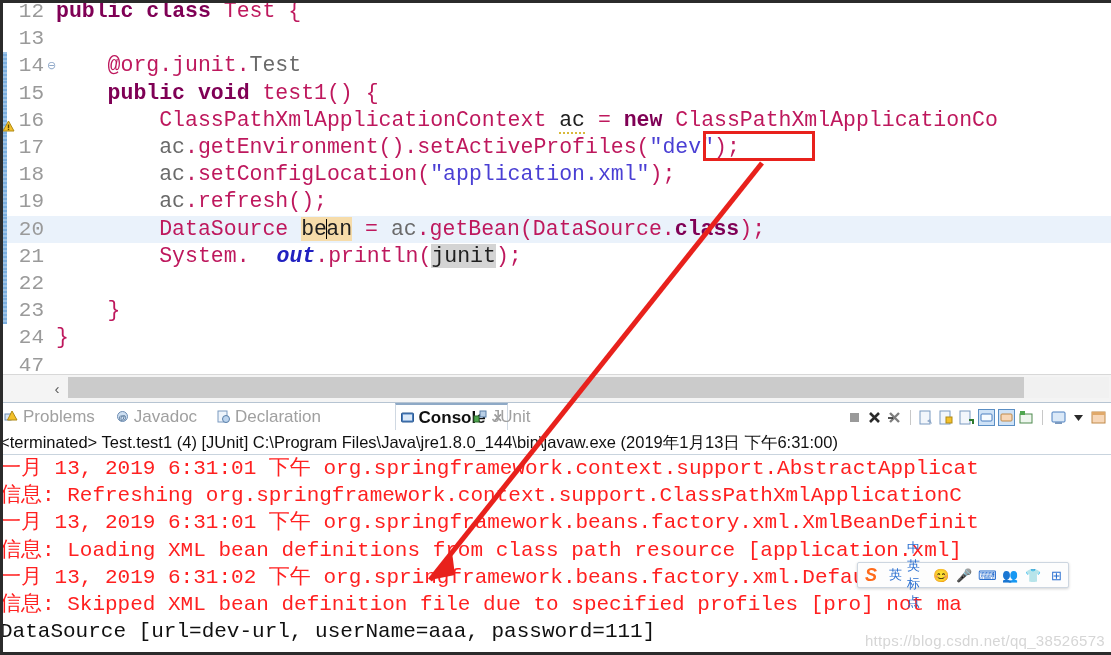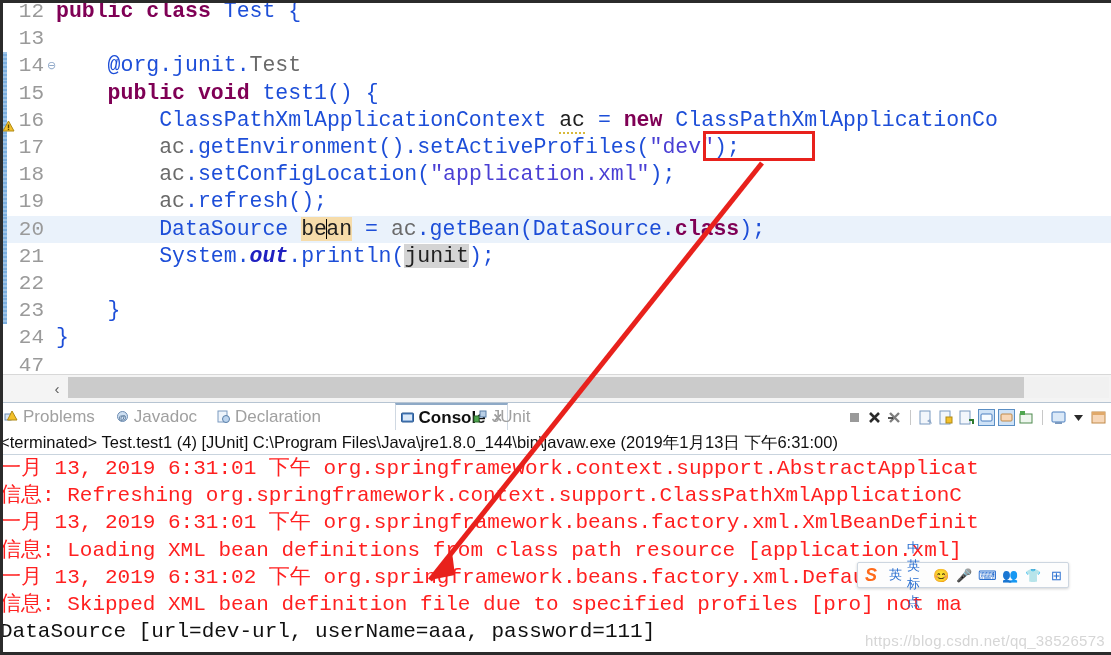--- a/index.html
+++ b/index.html
@@ -22,24 +22,24 @@
       repeating-linear-gradient(0deg,#7aaede 0px,#7aaede 2px,#9ec4e8 2px,#9ec4e8 4px);}
   .lnum{position:absolute;left:0;width:44px;text-align:right;
         font-family:"Liberation Mono",monospace;font-size:21px;color:#9a9a9a;}
   .fold{position:absolute;width:11px;text-align:center;font-size:11px;color:#8fa8c8;}
   .warnicon{position:absolute;left:2px;width:13px;height:13px;}
 
   .code{position:absolute;left:56px;top:0;
         font-family:"Liberation Mono",monospace;font-size:21.5px;color:#202020;
         letter-spacing:0px;}
   .kw{color:#7f0055;font-weight:bold;}
-  .kw2{color:#2020c0;font-weight:bold;font-style:italic;}
+  .kw2{color:#2020c0;font-weight:bold;font-style:italic;margin-left:27px;}
   .str{color:#4a3fd4;}
   .ident{color:#6a6a6a;}
-  .plain{color:#1d4ed8;}
+  .plain{color:#be185d;}
   .hl-write{background:#f6dcaa;}
   .hl-read{background:#d4d4d4;}
   .squig{border-bottom:2px dotted #d8b93a;}
   .caret{display:inline-block;width:0;border-left:1.5px solid #000;height:20px;
          vertical-align:-4px;margin:0 -0.8px;}
 
   
   .hscroll{position:absolute;left:0;top:374px;width:1111px;height:27px;background:#f4f4f4;
            border-top:1px solid #d8d8d8;}
   .hscroll .lbtn{position:absolute;left:46px;top:0;width:22px;height:26px;

